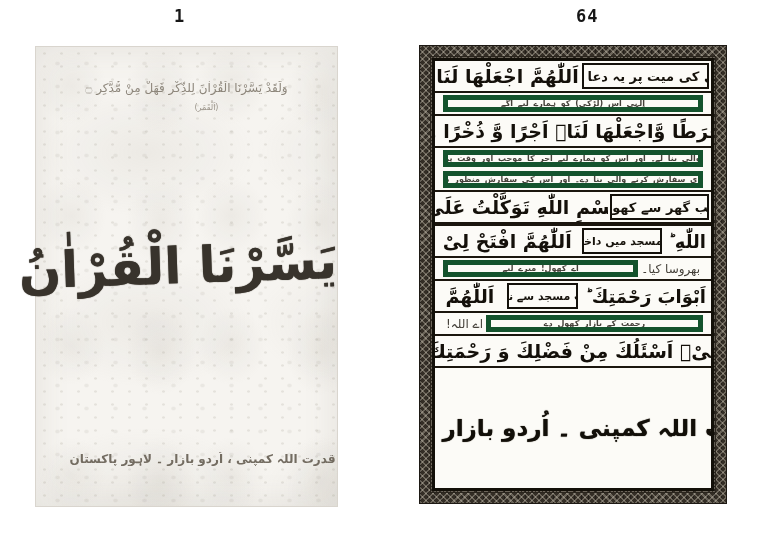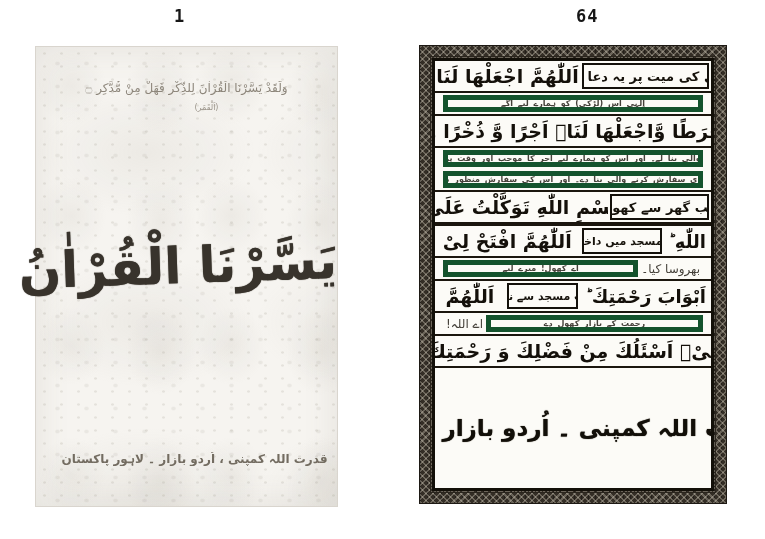--- a/index.html
+++ b/index.html
@@ -48,21 +48,21 @@
   }
   .booktitle{
     position:absolute;top:190px;left:0;width:100%;
     text-align:center;direction:rtl;
     font-size:50px;font-weight:700;color:#38332c;
     transform:rotate(-2deg);
     text-shadow:0 0 1px #4a453c;
     white-space:nowrap;
   }
   .lpub{
-    position:absolute;bottom:40px;left:8px;width:100%;
+    position:absolute;bottom:40px;left:16px;width:100%;
     text-align:center;direction:rtl;
     font-size:12px;font-weight:600;color:#736c61;
     white-space:nowrap;overflow:hidden;
   }
 
   
   .rightpage{
     position:absolute;left:419px;top:45px;width:308px;height:459px;
     box-sizing:border-box;padding:12px;
     border:1px solid #1d1914;

